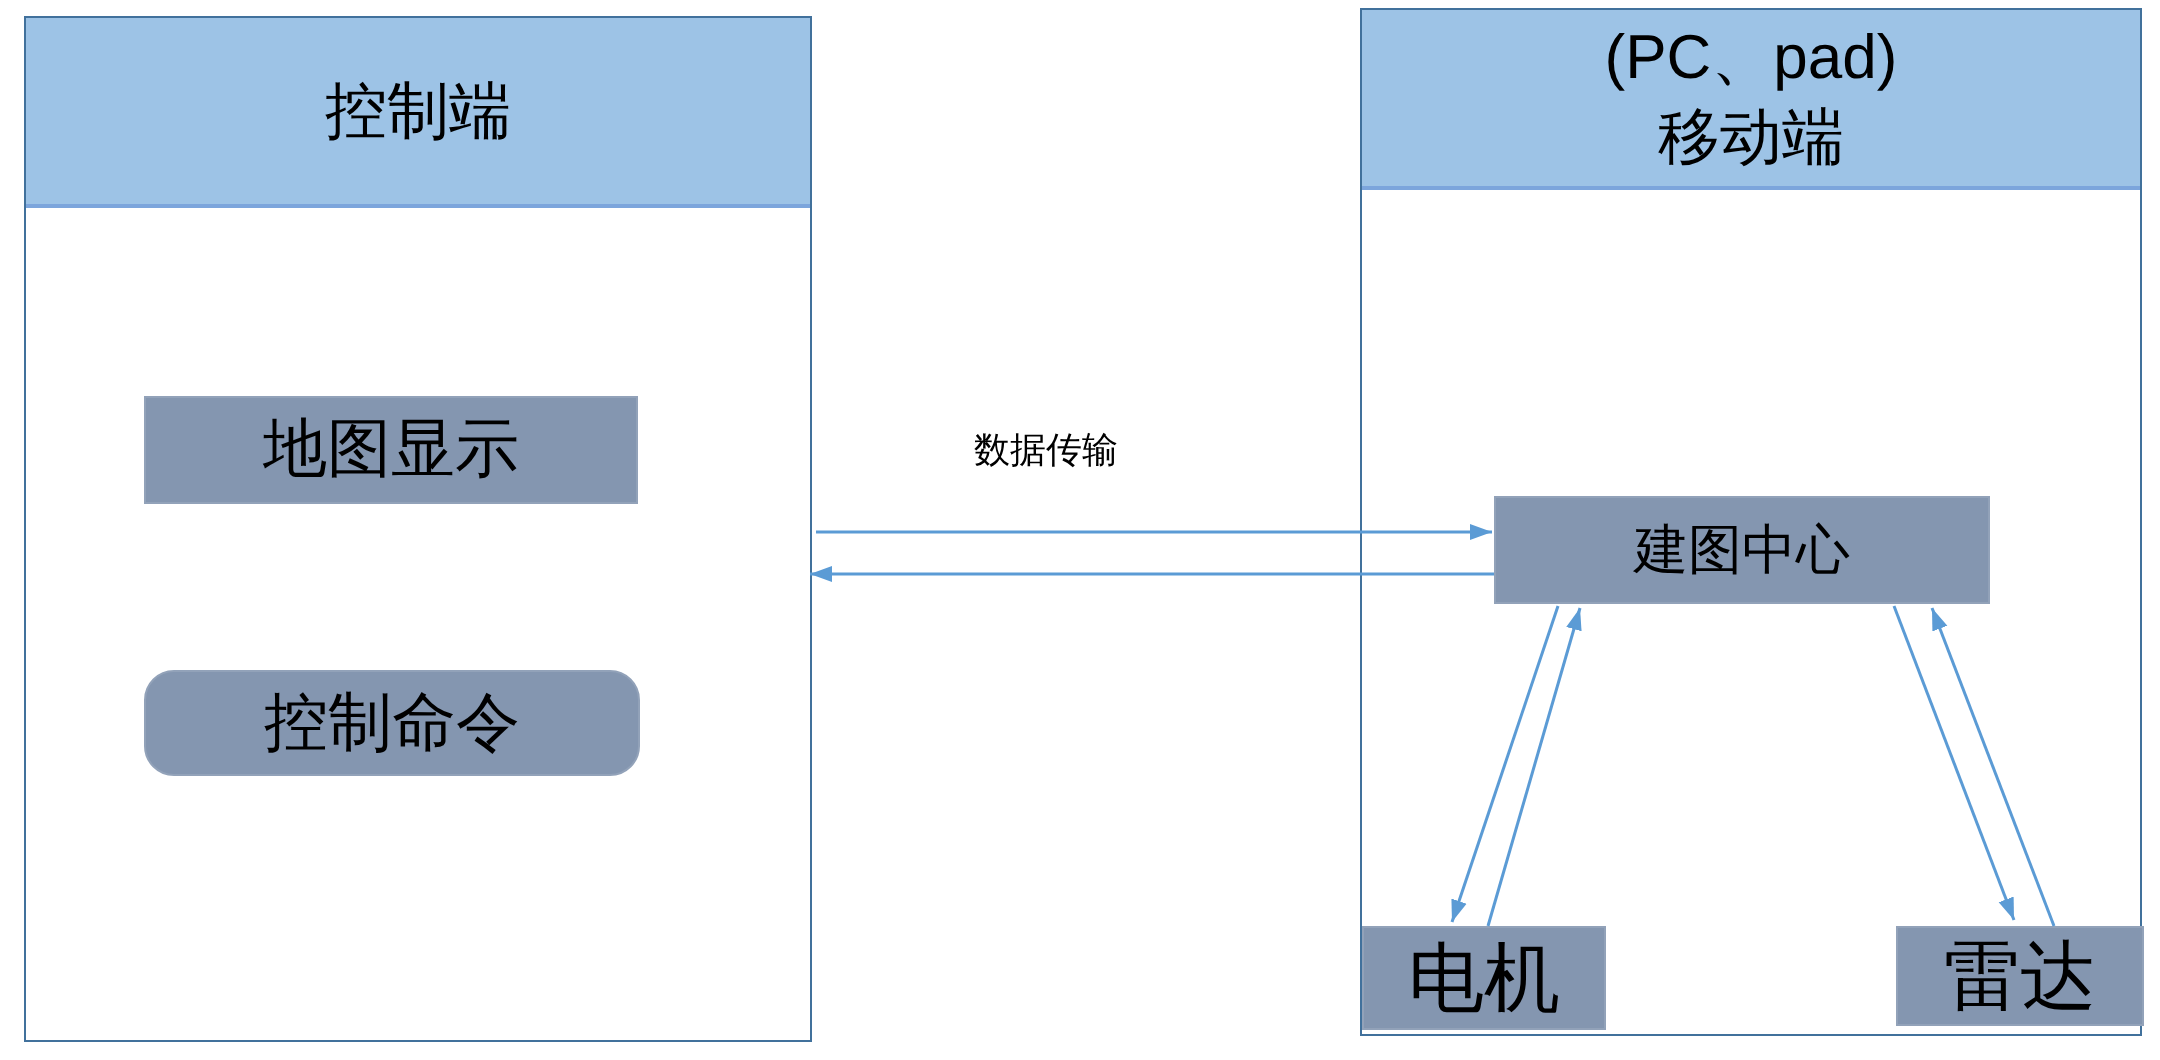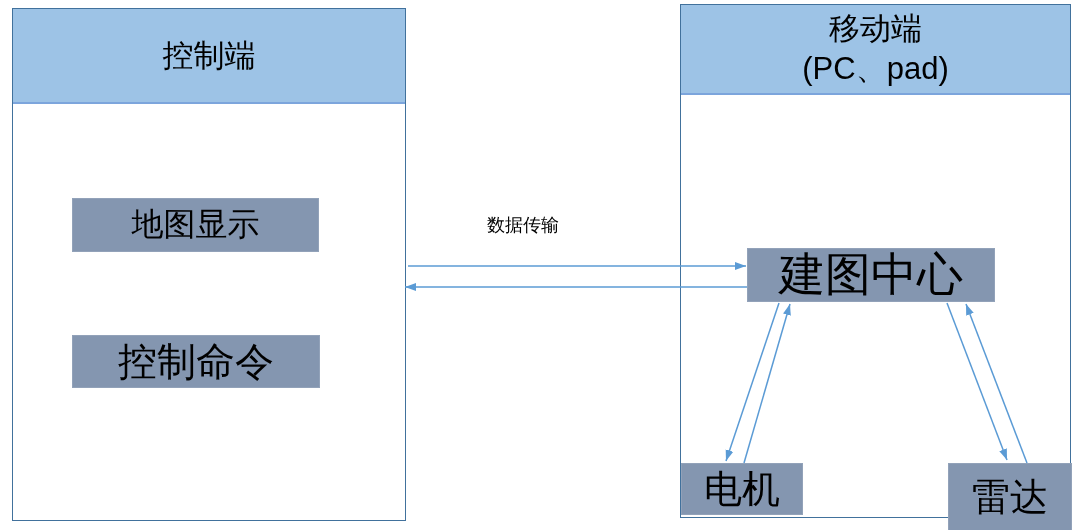--- a/index.html
+++ b/index.html
@@ -52,24 +52,24 @@
   .inner-box {
     position: absolute;
     background: var(--inner-box-fill);
     border: 1px solid var(--inner-box-border);
     display: flex;
     align-items: center;
     justify-content: center;
     text-align: right;
   }
   .box-map     { left: 72px;  top: 198px; width: 247px; height: 54px; font-size: 32px; }
-  .box-command { left: 72px;  top: 335px; width: 248px; height: 53px; font-size: 39px; }
-  .box-center  { left: 747px; top: 248px; width: 248px; height: 54px; font-size: 46px; }
+  .box-command { left: 72px;  top: 335px; width: 248px; height: 53px; font-size: 32px; border-radius: 15px; }
+  .box-center  { left: 747px; top: 248px; width: 248px; height: 54px; font-size: 27px; }
   .box-motor   { left: 681px; top: 463px; width: 122px; height: 52px; font-size: 38px; }
-  .box-lidar   { left: 948px; top: 463px; width: 124px; height: 68px; font-size: 38px; }
+  .box-lidar   { left: 948px; top: 463px; width: 124px; height: 50px; font-size: 38px; }
 
   .connection-label {
     position: absolute;
     left: 487px;
     top: 213px;
     font-size: 18px;
     white-space: nowrap;
   }
 
   .arrow-layer {
@@ -101,22 +101,22 @@
   <div class="inner-box box-map">
     <span>地图显示</span>
   </div>
 
   <div class="inner-box box-command">
     <span>控制命令</span>
   </div>
 
   <div class="panel panel-right">
     <div class="panel-header">
+      <div>(PC、pad)</div>
       <div>移动端</div>
-      <div>(PC、pad)</div>
     </div>
   </div>
 
   <div class="inner-box box-center">
     <span>建图中心</span>
   </div>
 
   <div class="inner-box box-motor">
     <span>电机</span>
   </div>

